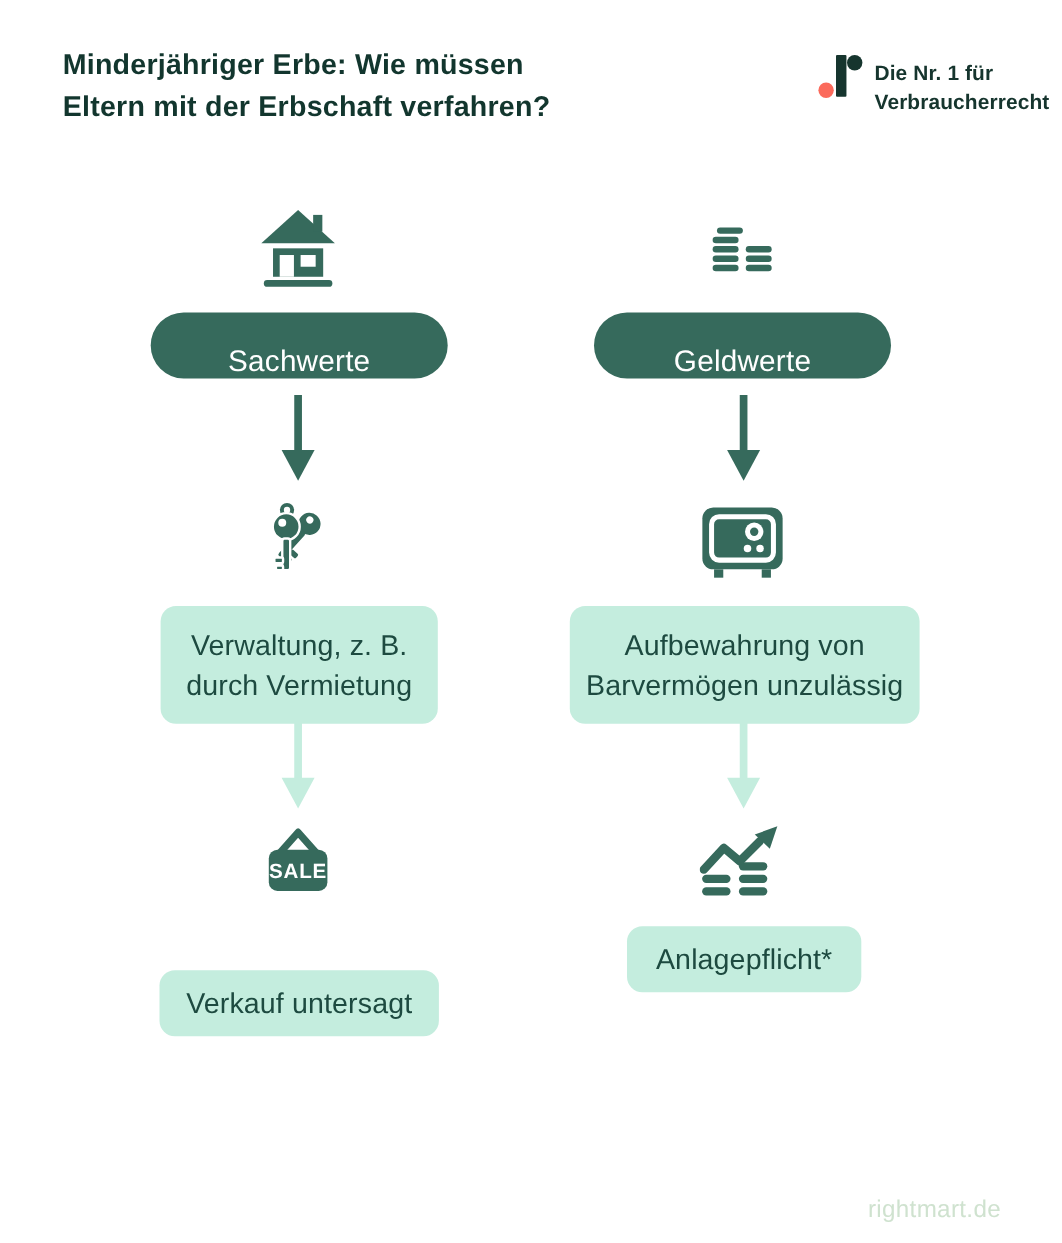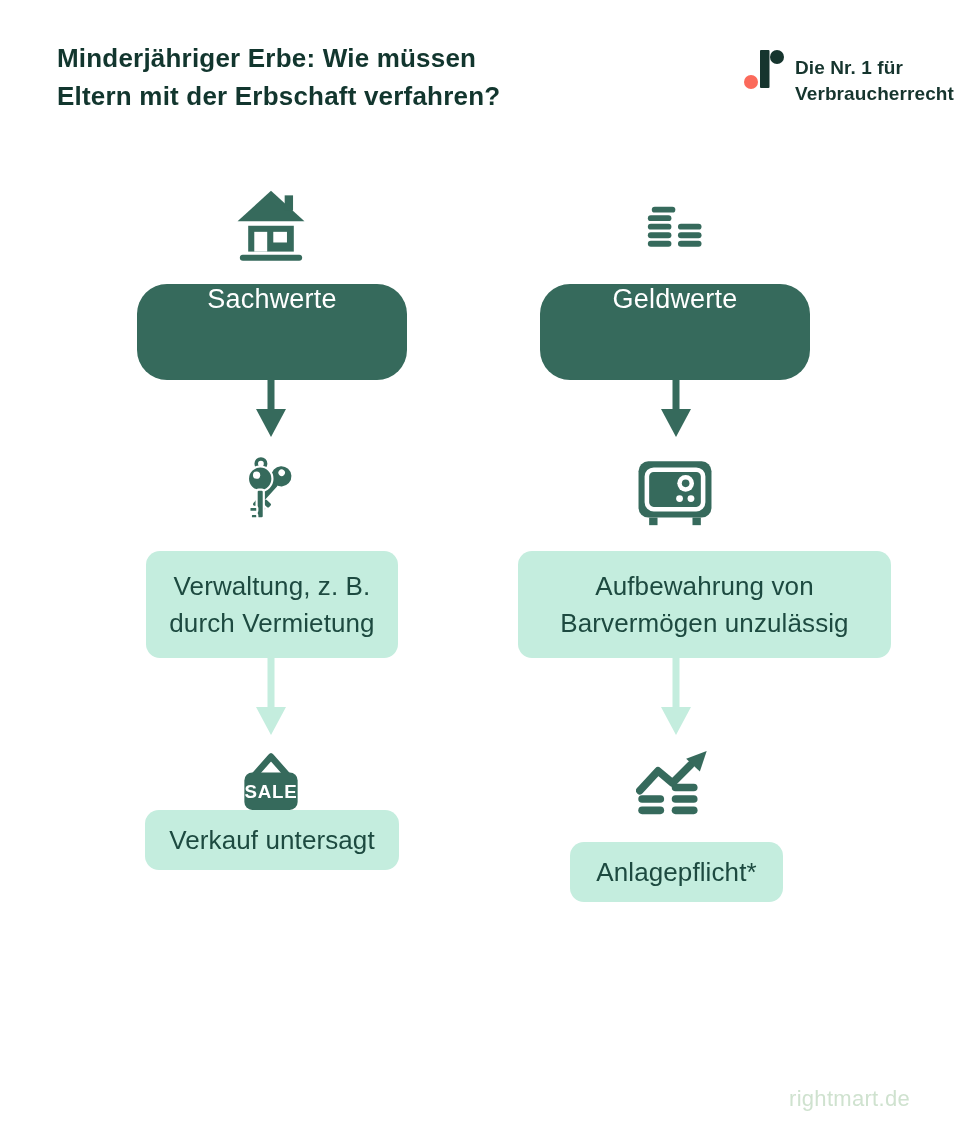--- a/index.html
+++ b/index.html
@@ -25,22 +25,22 @@
   .logo-mark svg{display:block;width:100%;height:100%;}
   .logo-text{
     font-size:19px;font-weight:700;color:#16352e;
     line-height:1.35;white-space:pre-line;margin-top:7px;letter-spacing:.1px;
   }
 
   .icon{position:absolute;color:var(--dark);}
   .icon svg{display:block;width:100%;height:100%;fill:currentColor;}
 
   .pill{
-    position:absolute;width:270px;height:96px;background:var(--dark);
-    border-radius:30px;color:#fff;display:flex;align-items:flex-start;justify-content:center;
+    position:absolute;width:270px;height:60px;background:var(--dark);
+    border-radius:30px;color:#fff;display:flex;align-items:flex-end;justify-content:center;
     font-size:27px;letter-spacing:.2px;
   }
 
   .box{
     position:absolute;background:var(--mint);border-radius:14px;color:var(--boxtext);
     display:flex;align-items:center;justify-content:center;text-align:center;
     font-size:26px;line-height:1.42;white-space:pre-line;letter-spacing:.1px;
   }
 
   .arrow{position:absolute;width:40px;height:80px;color:var(--dark);}
@@ -134,21 +134,21 @@
 
   <span class="icon" style="left:235px;top:750px;width:72px;height:68px;">
     <svg viewBox="0 0 100 92">
       <polygon points="50,8 29,33 71,33" fill="#fff"></polygon>
       <path d="M50,8 L27,34 M50,8 L73,34" fill="none" stroke="currentColor" stroke-width="9" stroke-linecap="round"></path>
       <rect x="13" y="30" width="74" height="52" rx="11"></rect>
       <text x="50" y="66" text-anchor="middle" font-size="26" font-weight="bold" letter-spacing="1" fill="#fff" font-family="Liberation Sans, sans-serif">SALE</text>
     </svg>
   </span>
 
-  <div class="box" style="left:145px;top:810px;width:254px;height:60px;">
+  <div class="box" style="left:145px;top:882px;width:254px;height:60px;">
     <span>Verkauf untersagt</span>
   </div>
 
   <span class="icon" style="left:640px;top:196px;width:72px;height:62px;">
     <svg viewBox="0 0 110 62">
       <rect x="18" y="0" width="36" height="9" rx="4.5"></rect>
       <rect x="12" y="13" width="36" height="9" rx="4.5"></rect>
       <rect x="12" y="26" width="36" height="9" rx="4.5"></rect>
       <rect x="12" y="39" width="36" height="9" rx="4.5"></rect>
       <rect x="12" y="52" width="36" height="9" rx="4.5"></rect>
@@ -175,21 +175,21 @@
       <rect x="16" y="76" width="11" height="10"></rect>
       <rect x="73" y="76" width="11" height="10"></rect>
       <rect x="13" y="13" width="74" height="52" rx="9" fill="none" stroke="#fff" stroke-width="6"></rect>
       <circle cx="64" cy="31" r="11" fill="#fff"></circle>
       <circle cx="64" cy="31" r="5"></circle>
       <circle cx="56" cy="51" r="4.5" fill="#fff"></circle>
       <circle cx="71" cy="51" r="4.5" fill="#fff"></circle>
     </svg>
   </span>
 
-  <div class="box" style="left:518px;top:551px;width:373px;height:107px;">
+  <div class="box" style="left:518px;top:551px;width:318px;height:107px;">
     <span>Aufbewahrung von
 Barvermögen unzulässig</span>
   </div>
 
   <span class="arrow light" style="left:656px;top:657px;">
     <svg viewBox="0 0 40 80">
       <rect x="16.5" y="0" width="7" height="54"></rect>
       <polygon points="5,50 35,50 20,78"></polygon>
     </svg>
   </span>

